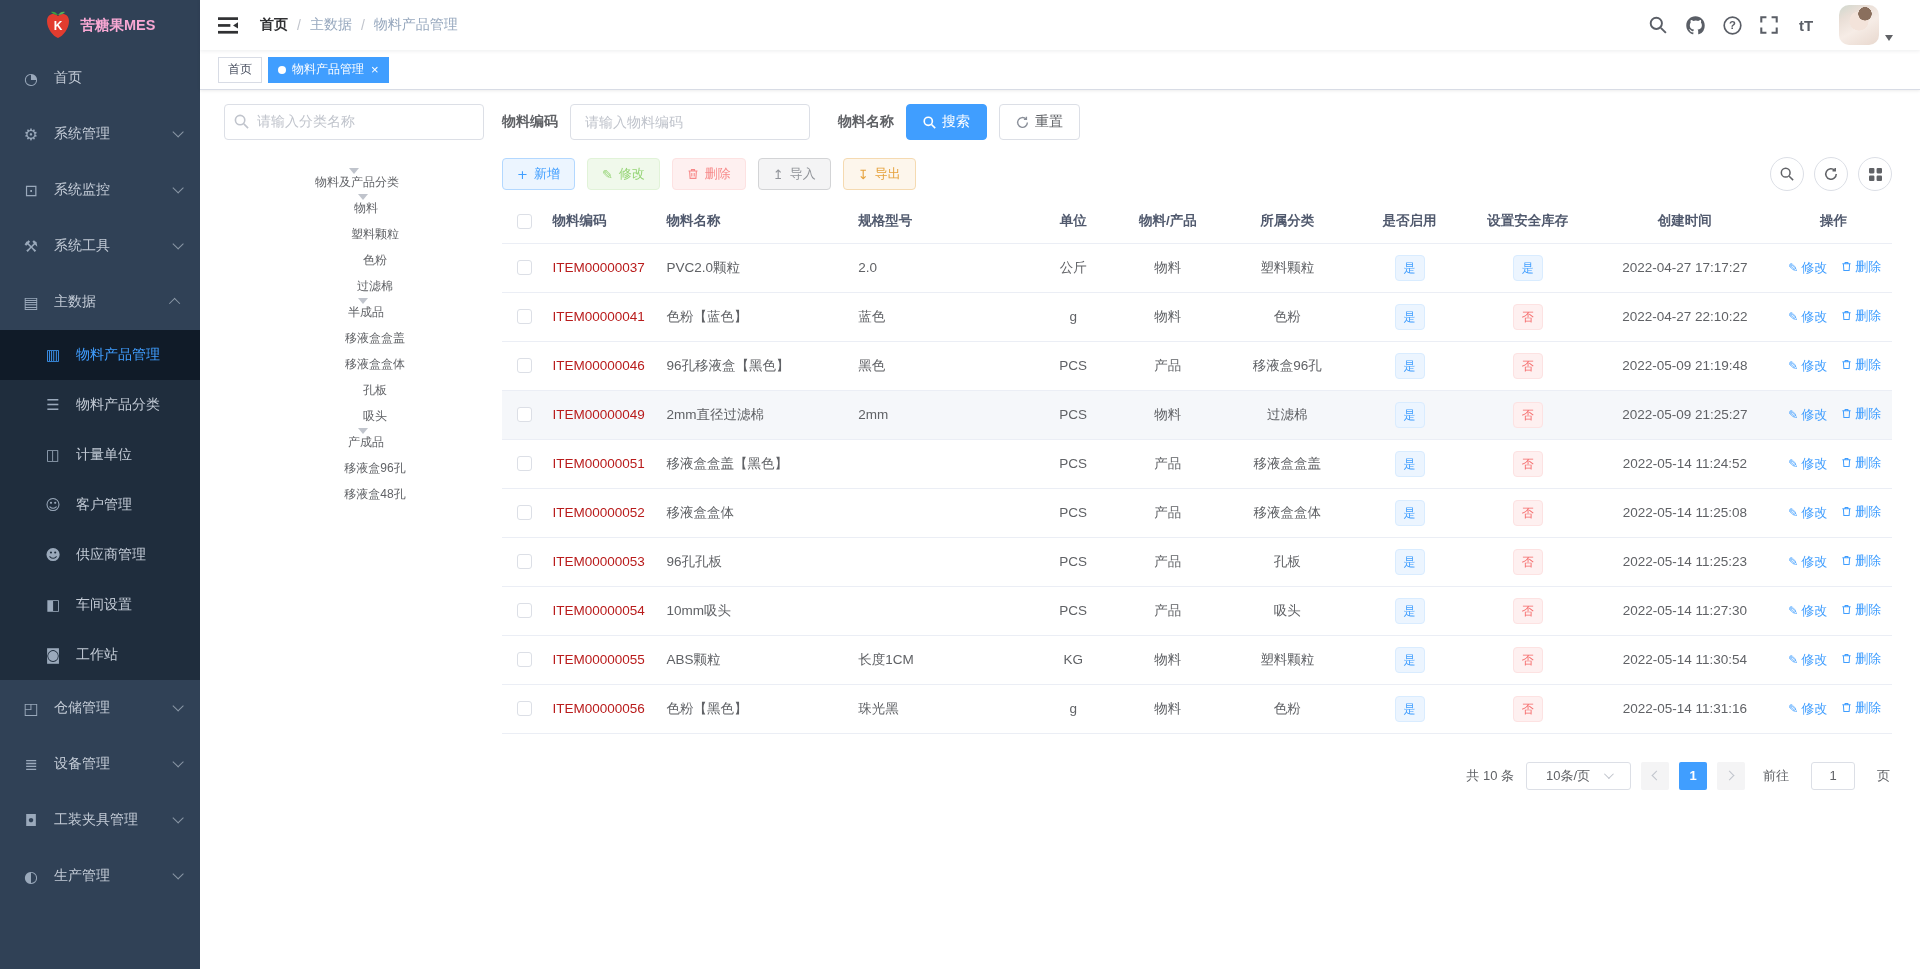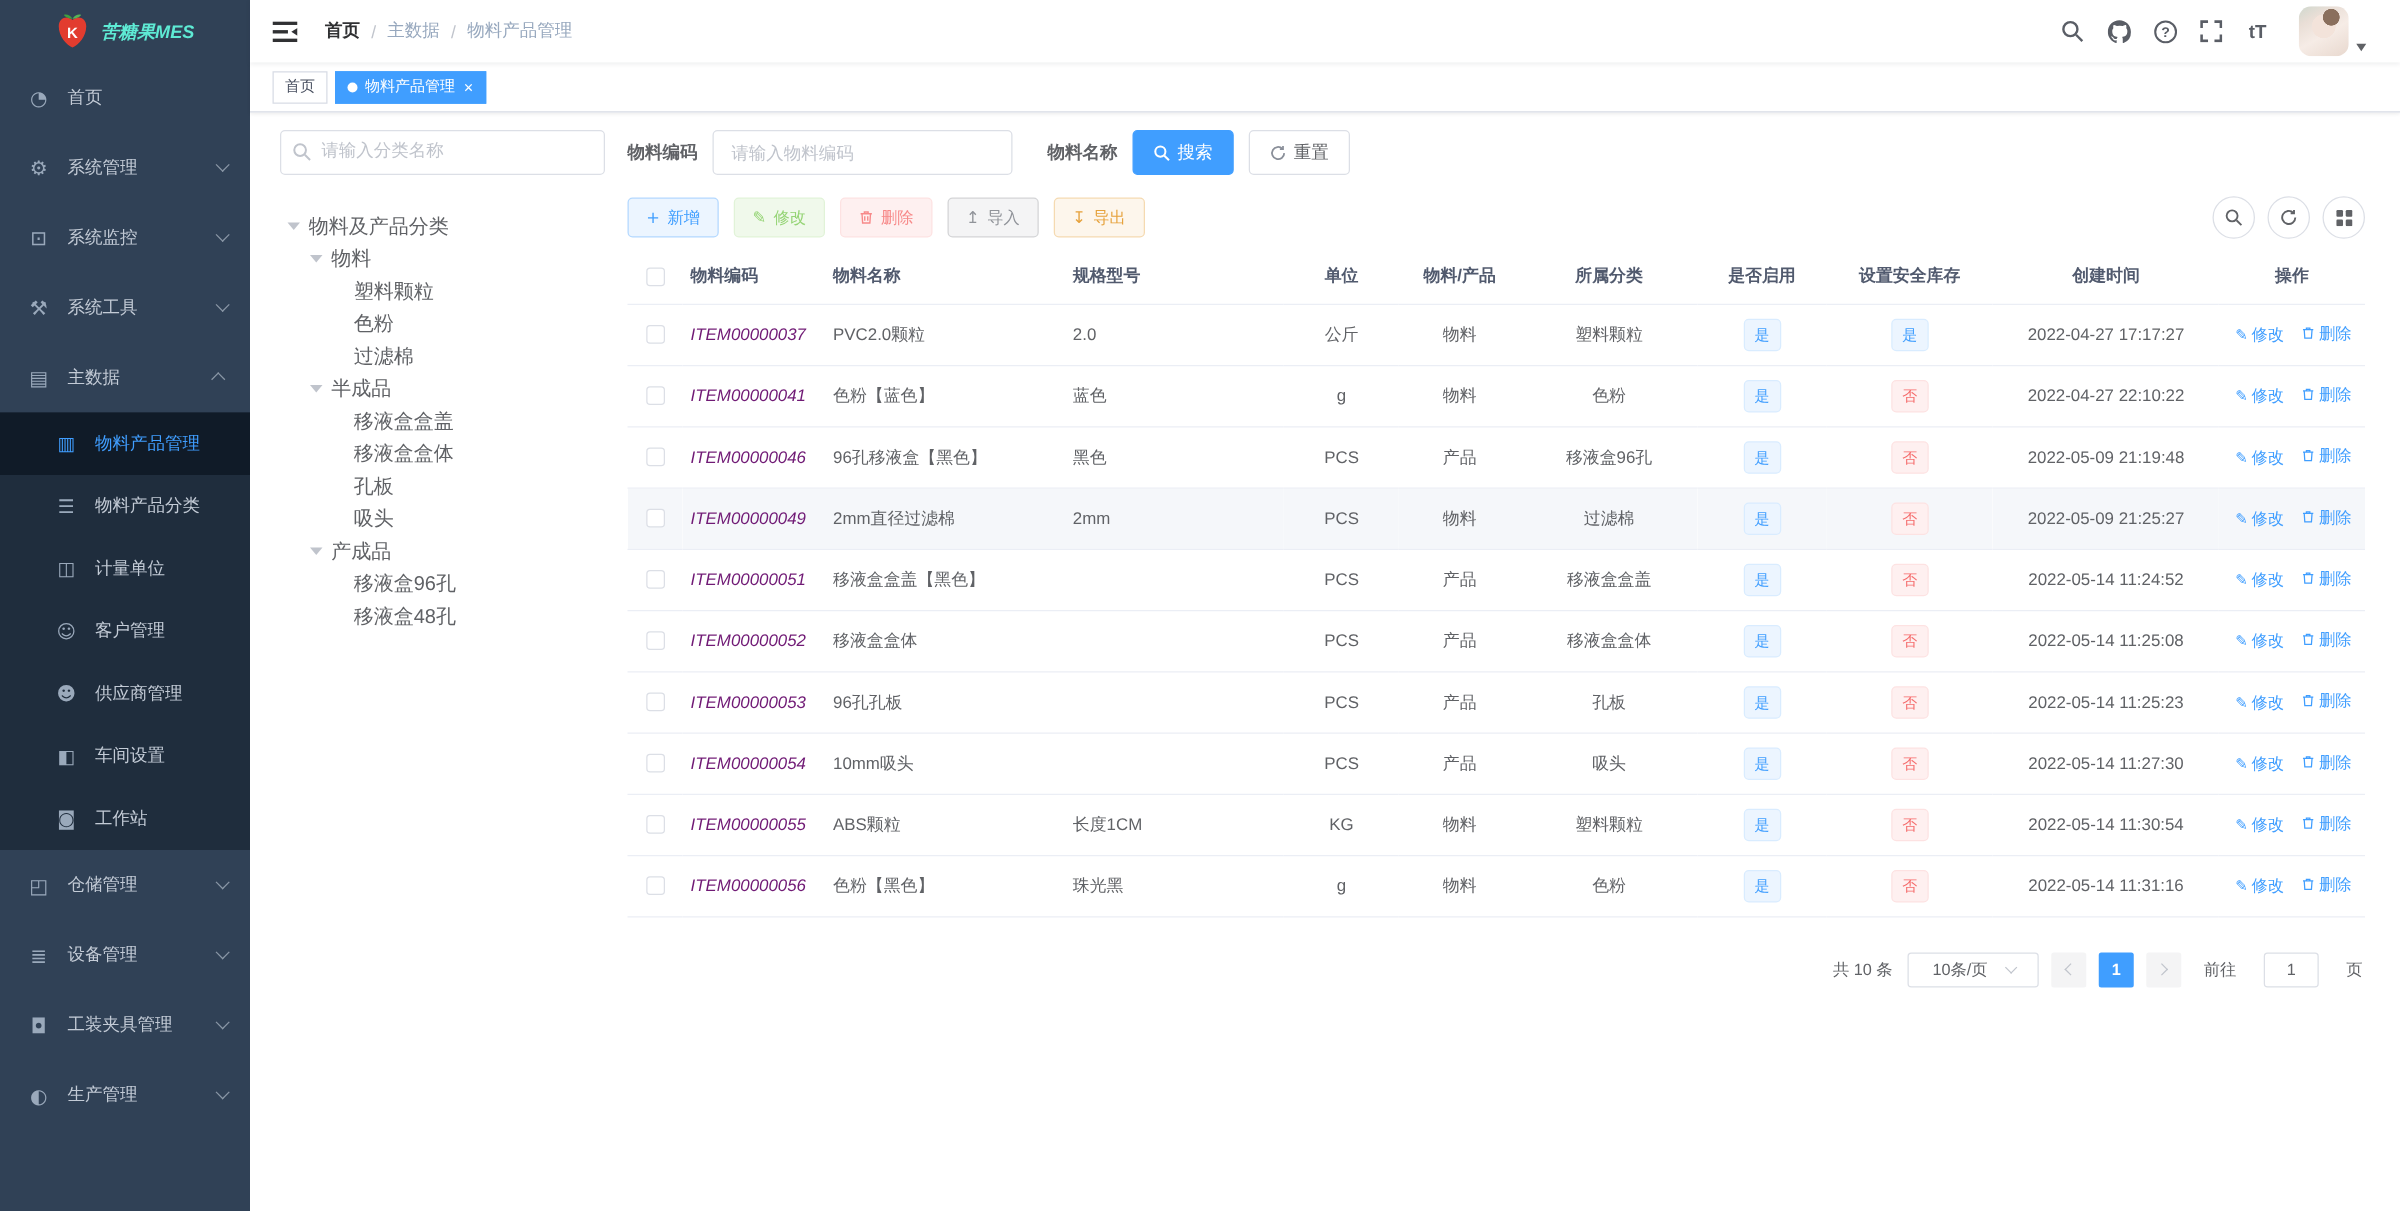--- a/index.html
+++ b/index.html
@@ -7,21 +7,21 @@
   body {
     width:1920px; height:969px; overflow:hidden;
     font-family:"Liberation Sans","DejaVu Sans",sans-serif;
     background:#fff; color:#606266; font-size:14px;
   }
   .app { display:flex; height:100%; }
 
   
   .sidebar { width:200px; flex-shrink:0; background:#304156; display:flex; flex-direction:column; }
   .logo { height:50px; display:flex; align-items:center; justify-content:center; gap:10px; cursor:pointer; }
-  .logo-text { color:#5eead4; font-weight:bold; font-size:14.5px;font-style:italic; }
+  .logo-text { color:#f9a8d4; font-weight:bold; font-size:14.5px; }
   .menu { flex:1; overflow:hidden; }
   .menu-item { height:56px; display:flex; align-items:center; padding:0 20px 0 22px;
     color:#c3cbd6; font-size:14px; cursor:pointer; position:relative; }
   .mi-icon { width:18px; margin-right:14px; text-align:center; font-size:16px; color:#9aa9bb;
     font-family:"DejaVu Sans",sans-serif; flex-shrink:0; }
   .mi-label { flex:1; white-space:nowrap; }
   .chevron { width:8px; height:8px; border-right:1.6px solid #8a97a6; border-bottom:1.6px solid #8a97a6;
     transform:rotate(45deg) translateY(-3px); margin-left:6px; flex-shrink:0; }
   .menu-item[data-expanded="true"] .chevron { transform:rotate(-135deg) translateY(-2px); }
   .submenu { background:#1f2d3d; }
@@ -65,21 +65,21 @@
 
   
   .tree-panel { width:260px; flex-shrink:0; }
   .tree-search { position:relative; }
   .tree-search input { width:100%; height:36px; border:1px solid #dcdfe6; border-radius:4px;
     padding:0 12px 0 32px; font-size:14px; color:#b91c1c; outline:none;
     font-family:Liberation Mono, monospace; }
   .tree-search input::placeholder { color:#c0c4cc; }
   .tree-search .search-glyph { position:absolute; left:10px; top:10px; color:#c0c4cc; }
   .tree { margin-top:28px; }
-  .tree-node { height:26px; display:flex; align-items:center; font-size:16px; color:#606266; cursor:pointer; }
+  .tree-node { height:26px; display:flex; align-items:center; font-size:12px; color:#606266; cursor:pointer;flex-direction:column; }
   .tree-caret { width:0; height:0; border-left:5px solid transparent; border-right:5px solid transparent;
     border-top:6px solid #c0c4cc; margin-right:7px; flex-shrink:0; }
   .tree-node[data-caret="false"] .tree-caret { visibility:hidden; }
   .tree-node[data-level="0"] { padding-left:6px; }
   .tree-node[data-level="1"] { padding-left:24px; }
   .tree-node[data-level="2"] { padding-left:42px; }
 
   
   .panel { flex:1; min-width:0; display:flex; flex-direction:column; }
 
@@ -110,21 +110,21 @@
   
   table { width:100%; border-collapse:collapse; margin-top:8px; table-layout:fixed; }
   th { height:44px; font-size:13.5px; font-weight:700; color:#515a6e; border-bottom:1px solid #ebeef5;
     text-align:center; padding:0 6px; }
   td { height:49px; font-size:13.5px; color:#606266; border-bottom:1px solid #ebeef5;
     text-align:center; padding:0 6px; overflow:hidden; white-space:nowrap; }
   th.al, td.al { text-align:left; }
   tr[data-hl="1"] td { background:#f5f7fa; }
   .cb { width:15px; height:15px; border:1px solid #dcdfe6; border-radius:3px; background:#fff;
     display:inline-block; vertical-align:middle; cursor:pointer; }
-  a.code-link { color:#701a75; text-decoration:none; cursor:pointer;font-style:italic; }
+  a.code-link { color:#b91c1c; text-decoration:none; cursor:pointer; }
   .badge { display:inline-block; padding:6px 8px; font-size:12px; line-height:1; border-radius:4px; border:1px solid; }
   .badge[data-v="是"] { background:#ecf5ff; border-color:#d9ecff; color:#409eff; }
   .badge[data-v="否"] { background:#fef0f0; border-color:#fde2e2; color:#f56c6c; }
   .op { color:#409eff; font-size:13px; text-decoration:none; cursor:pointer;
     display:inline-flex; align-items:center; gap:3px; margin:0 7px; }
   .op .btn-glyph { font-size:12px; }
 
   
   .pagination { display:flex; align-items:center; justify-content:flex-end; margin-top:28px; gap:10px;
     font-size:13px; color:#606266; padding-right:2px; }

